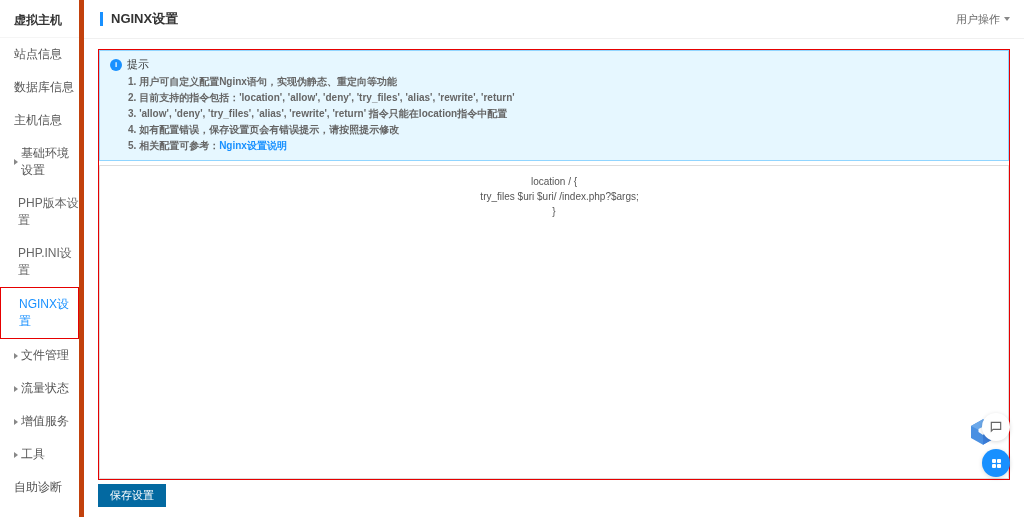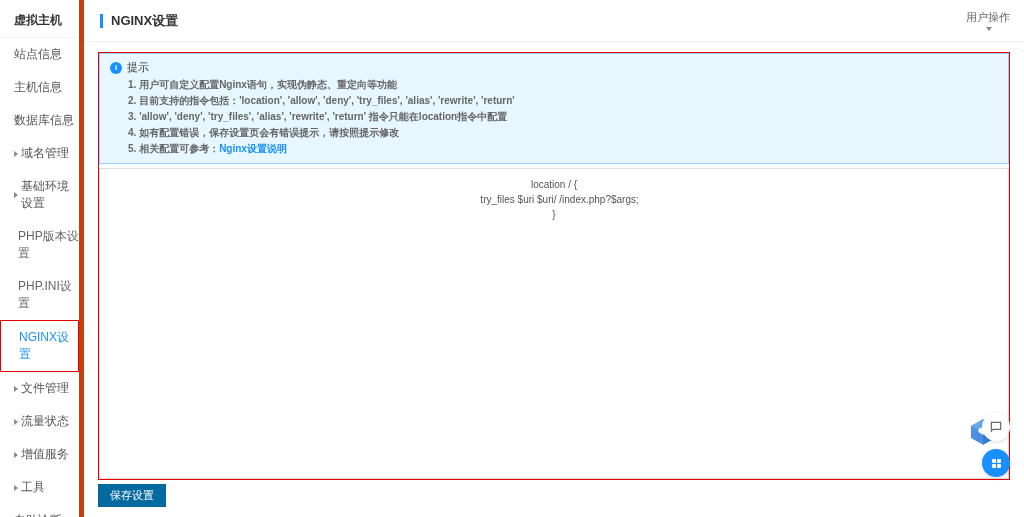--- a/index.html
+++ b/index.html
@@ -14,21 +14,21 @@
     .nav-item.active { color: #1890ff; }
     .nav-item.active.red-box { border: 1.5px solid #e60000; }
     .arrow { width: 0; height: 0; border-top: 3px solid transparent; border-bottom: 3px solid transparent; border-left: 4px solid #888; }
     .arrow.down { border-left: 3px solid transparent; border-right: 3px solid transparent; border-top: 4px solid #888; border-bottom: none; }
     
     .main { flex: 1; display: flex; flex-direction: column; }
     .main-header { display: flex; justify-content: space-between; align-items: center; padding: 10px 14px 10px 16px; border-bottom: 1px solid #f0f0f0; }
     .title-wrap { display: flex; align-items: center; gap: 8px; }
     .accent-bar { width: 3px; height: 14px; background: #1890ff; }
     .page-title { font-size: 13px; font-weight: 600; color: #333; }
-    .header-right { font-size: 11px; color: #666; display: flex; align-items: center; gap: 2px; flex-direction: column; }
+    .header-right { font-size: 11px; color: #666; display: flex; align-items: center; gap: 2px; }
     
     .content-area { padding: 10px 14px; flex: 1; display: flex; flex-direction: column; position: relative; }
     .red-frame { border: 1.5px solid #e60000; padding: 0; flex: 1; display: flex; flex-direction: column; }
     
     .tip-box { border: 1px solid #91d5ff; background: #e6f7ff; padding: 6px 10px 6px 10px; margin-bottom: 4px; }
     .tip-header { display: flex; align-items: center; gap: 5px; font-size: 11px; color: #333; margin-bottom: 2px; }
     .info-icon { width: 12px; height: 12px; border-radius: 50%; background: #1890ff; color: #fff; display: inline-flex; align-items: center; justify-content: center; font-size: 8px; font-weight: bold; }
     .tip-list { list-style: none; padding-left: 18px; font-weight: bold; }
     .tip-list li { font-size: 10px; color: #666; line-height: 1.6; }
     .tip-link { color: #1890ff; cursor: pointer; }
@@ -49,28 +49,24 @@
 <body>
 
 <div class="app">
   <div class="sidebar">
     <div class="sidebar-header">虚拟主机</div>
 
     <div class="nav-item">
         <span>站点信息</span>
       </div>
     <div class="nav-item">
-        <span>主机信息</span>
-      </div>
-    <div class="nav-item">
         <span>数据库信息</span>
       </div>
     <div class="nav-item">
-        <span class="arrow"></span>
-        <span>域名管理</span>
+        <span>主机信息</span>
       </div>
     <div class="nav-item">
         <span class="arrow"></span>
         <span>基础环境设置</span>
       </div>
     <div class="nav-item sub">
         <span>PHP版本设置</span>
       </div>
     <div class="nav-item sub">
         <span>PHP.INI设置</span>

